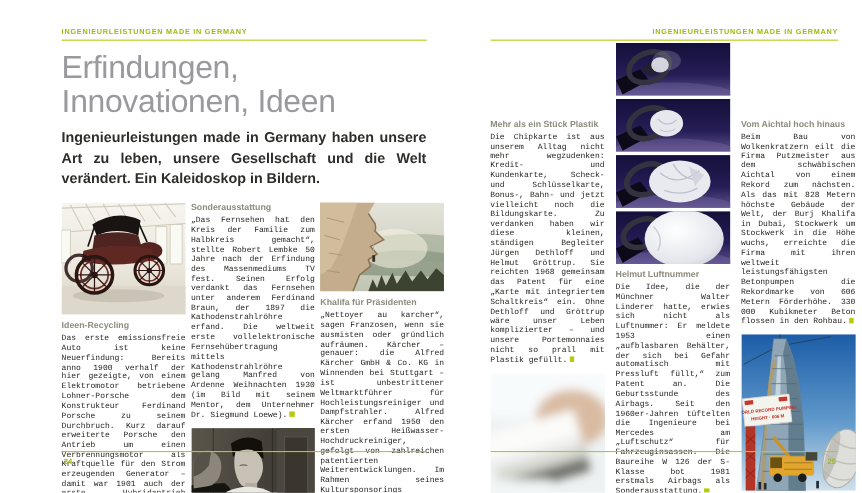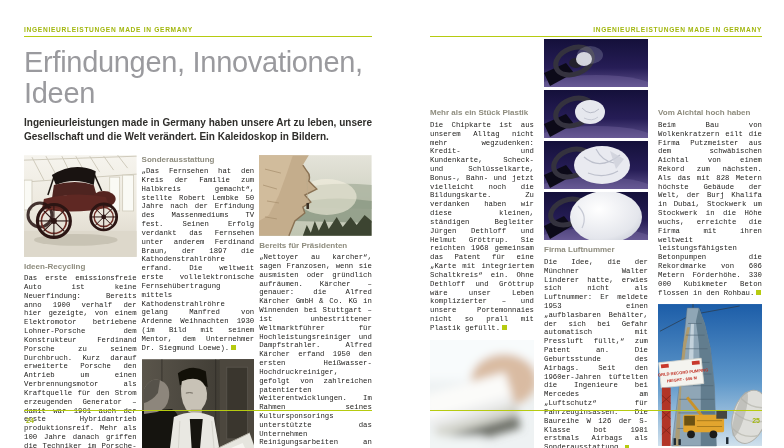--- a/index.html
+++ b/index.html
@@ -1,25 +1,25 @@
 <!DOCTYPE html>
 <html><head>
 <meta charset="utf-8">
 <style>
   html,body{margin:0;padding:0;background:#ffffff;}
   body{width:784px;height:448px;overflow:hidden;font-family:"Liberation Sans",sans-serif;}
   .spread{display:flex;width:784px;height:448px;background:#fff;}
   .page{position:relative;width:392px;height:448px;box-sizing:border-box;overflow:hidden;}
-  .page-left{padding:26px 20px 0 24px;}
+  .page-left{padding:26px 20px 0 24px;margin-left:32px;}
   .page-right{padding:26px 22px 0 38px;}
   .kicker{font-size:6.6px;font-weight:bold;letter-spacing:0.7px;color:#a2b70e;line-height:1.1;}
   .page-right .kicker{text-align:right;}
   .rule{border-top:1.6px solid #b6cb10;margin-top:3px;}
   .title{font-size:29px;color:#9a9a9e;font-weight:400;letter-spacing:-0.3px;margin:10px 0 0 0;line-height:1.05;}
-  .intro{font-size:10px;font-weight:bold;color:#2e2d2a;line-height:1.42;margin-top:8px;text-align:justify;}
+  .intro{font-size:13px;font-weight:bold;color:#2e2d2a;line-height:1.42;margin-top:8px;text-align:justify;}
   .cols{display:flex;gap:5px;margin-top:7px;}
   .page-right .cols{gap:10px;margin-top:2px;}
   .page-left .col{width:112.6px;flex:0 0 112.6px;}
   .page-right .col{width:104px;flex:0 0 104px;}
   .col-head{font-size:8px;font-weight:bold;color:#8e8c7e;margin:5px 0 3px 0;line-height:1.2;}
   .body-text{font-family:Liberation Mono, monospace;font-size:7.3px;line-height:1.21;text-align:justify;color:#1e1d1b;margin:0;}
   .endmark{display:inline-block;width:4.5px;height:4.5px;background:#b6cb10;margin-left:2px;vertical-align:baseline;}
   figure{margin:0;line-height:0;}
   figure svg{display:block;}
   .stack-frame{margin-bottom:3px;}
@@ -194,21 +194,21 @@
                 <path d="M6 14 L22 18"></path>
                   <path d="M4 30 L18 34"></path>
                   <path d="M8 46 L20 48"></path>
                   <path d="M6 62 L18 64"></path>
               </g>
               <path d="M48 20 L49 48" stroke="#b9a98c" stroke-width="0.6"></path>
               <rect x="47.6" y="48" width="2.6" height="6" fill="#3a2e22"></rect>
             </g>
           </svg>
         </figure>
-        <div class="col-head">Bereits für Präsidenten</div>
+        <div class="col-head">Khalifa für Präsidenten</div>
         <p class="body-text"><span>„Nettoyer au karcher“, sagen Franzosen, wenn sie ausmisten oder gründlich aufräumen. Kärcher – genauer: die Alfred Kärcher GmbH &amp; Co. KG in Winnenden bei Stuttgart – ist unbestrittener Weltmarktführer für Hochleistungsreiniger und Dampfstrahler. Alfred Kärcher erfand 1950 den ersten Heißwasser-Hochdruckreiniger, gefolgt von zahlreichen patentierten Weiterentwicklungen. Im Rahmen seines Kultursponsorings unterstützte das Unternehmen Reinigungsarbeiten an berühmten Monumenten (im Bild werden die Köpfe der Präsidenten am Mount Rushmore National Memorial poliert).</span><span class="endmark"></span></p>
       </div>
     </div>
 
     <div class="footer-rule"></div>
     <div class="pageno">24</div>
   </div>
 
   <div class="page page-right">
     <div class="kicker">INGENIEURLEISTUNGEN MADE IN GERMANY</div>
@@ -270,27 +270,27 @@
           </svg>
           <svg width="104" height="48" viewBox="0 0 104 48">
             <rect width="104" height="48" fill="url(#abGrad)"></rect>
             <ellipse cx="52" cy="50" rx="60" ry="14" fill="#7a6ca6" opacity="0.35"></ellipse>
             <path d="M0 34 L20 24 L28 34 L6 47 Z" fill="#0c0a18"></path>
             <ellipse cx="24" cy="20" rx="18" ry="12" transform="rotate(-22 24 20)" fill="none" stroke="#34323e" stroke-width="5"></ellipse>
             <ellipse cx="62" cy="25" rx="36" ry="26" fill="url(#bagGrad)"></ellipse>
             <path d="M34 14 Q44 24 38 36" stroke="#c6c9d4" stroke-width="1.2" fill="none"></path>
           </svg>
         </figure>
-        <div class="col-head">Firma Luftnummer</div>
+        <div class="col-head">Helmut Luftnummer</div>
         <p class="body-text"><span>Die Idee, die der Münchner Walter Linderer hatte, erwies sich nicht als Luftnummer: Er meldete 1953 einen „aufblasbaren Behälter, der sich bei Gefahr automatisch mit Pressluft füllt,“ zum Patent an. Die Geburtsstunde des Airbags. Seit den 1960er-Jahren tüftelten die Ingenieure bei Mercedes am „Luftschutz“ für Fahrzeuginsassen. Die Baureihe W 126 der S-Klasse bot 1981 erstmals Airbags als Sonderausstattung.</span><span class="endmark"></span></p>
       </div>
 
       <div class="col">
         <div class="top-spacer"></div>
-        <div class="col-head">Vom Aichtal hoch haben</div>
+        <div class="col-head">Vom Aichtal hoch hinaus</div>
         <p class="body-text"><span>Beim Bau von Wolkenkratzern eilt die Firma Putzmeister aus dem schwäbischen Aichtal von einem Rekord zum nächsten. Als das mit 828 Metern höchste Gebäude der Welt, der Burj Khalifa in Dubai, Stockwerk um Stockwerk in die Höhe wuchs, erreichte die Firma mit ihren weltweit leistungsfähigsten Betonpumpen die Rekordmarke von 606 Metern Förderhöhe. 330 000 Kubikmeter Beton flossen in den Rohbau.</span><span class="endmark"></span></p>
         <figure style="margin-top:5px">
           <svg width="104" height="146" viewBox="0 0 107 146">
             <rect width="107" height="146" fill="url(#skyGrad)"></rect>
             <g stroke="#2a3c50" stroke-width="0.8">
                 <path d="M44 6 L2 28"></path>
                 <path d="M40 10 L84 2"></path>
               </g>
             <g>
               <path d="M36 0 L36 4" stroke="#33454f" stroke-width="1"></path>

